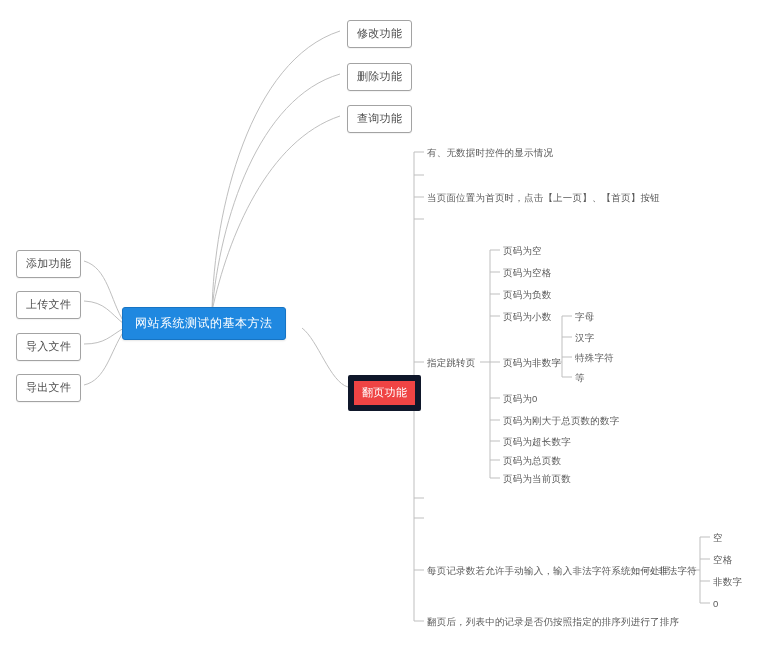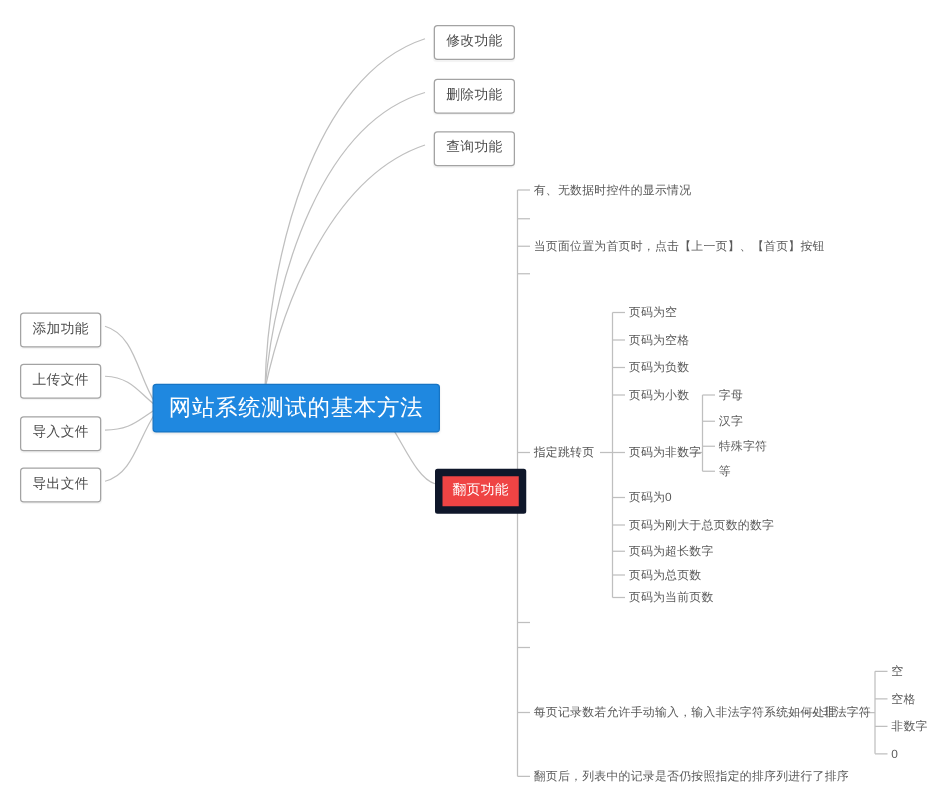--- a/index.html
+++ b/index.html
@@ -32,21 +32,21 @@
     position: absolute;
     box-sizing: border-box;
     white-space: nowrap;
   }
   
   .root-node {
     background: #1f88e0;
     color: #ffffff;
     border: 1px solid #1674c4;
     border-radius: 3px;
-    font-size: 18px;
+    font-size: 12px;
     line-height: 1;
     padding: 9px 12px 10px 12px;
     letter-spacing: 0.5px;
     box-shadow: 0 1px 2px rgba(0,0,0,0.10);
   }
   
   .box-node {
     background: #ffffff;
     border: 1px solid #a3a3a3;
     border-radius: 3px;

